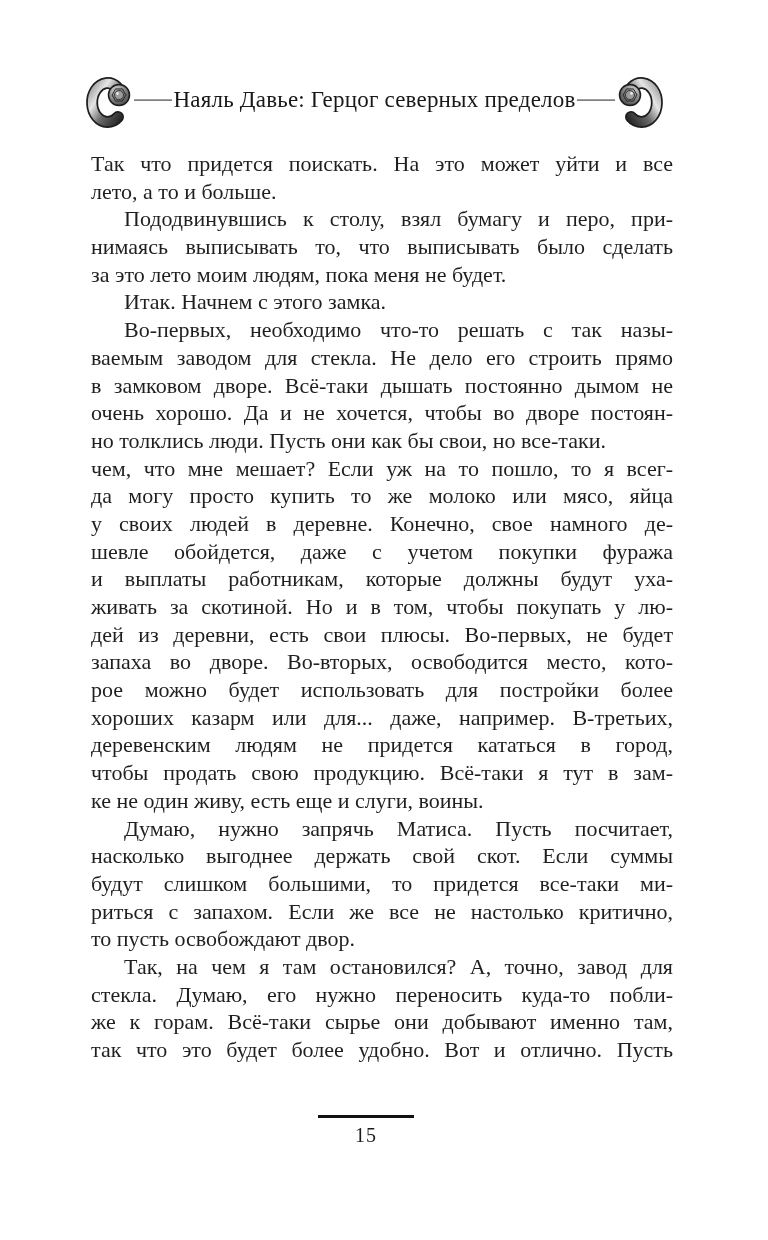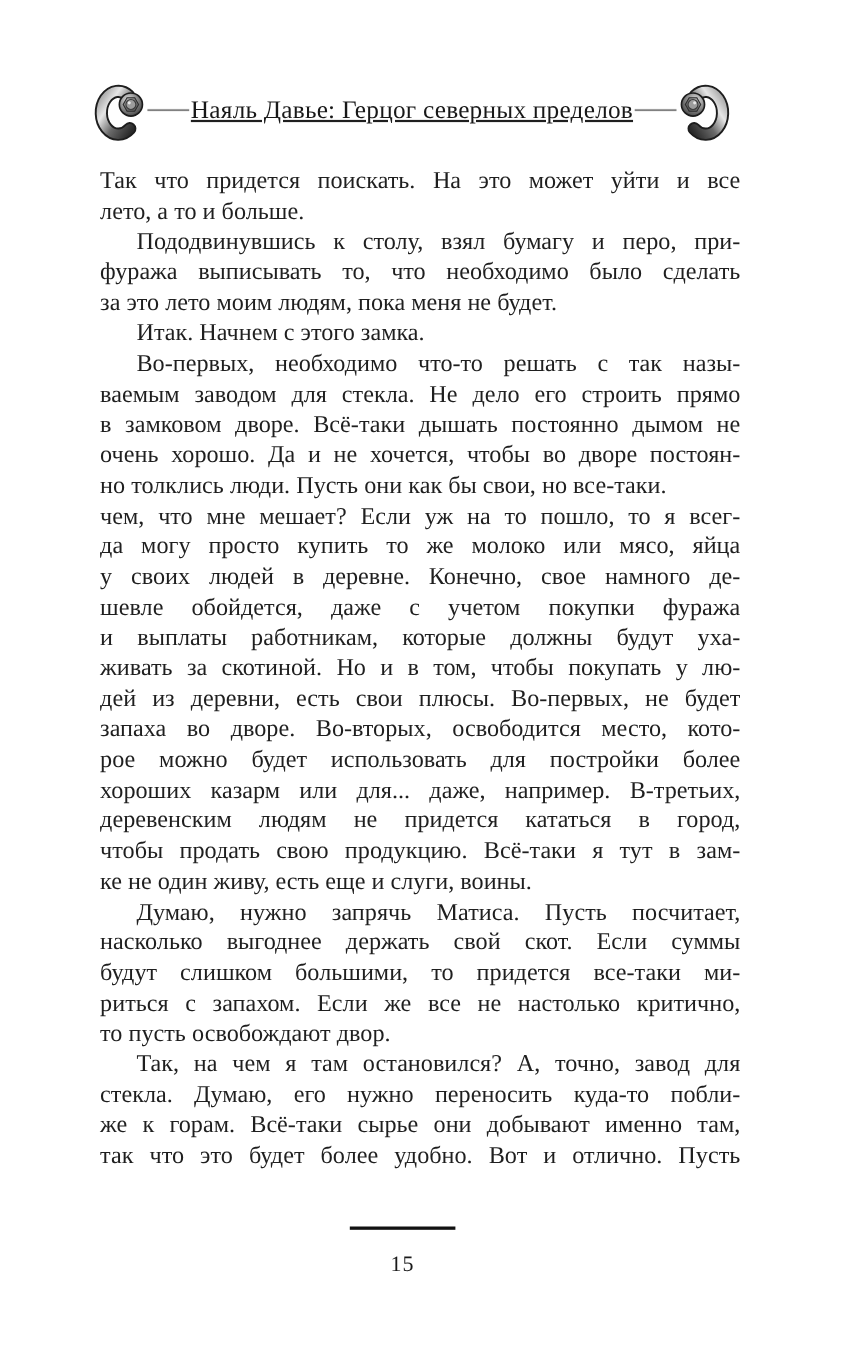--- a/index.html
+++ b/index.html
@@ -16,21 +16,20 @@
   
   .header {
     position: absolute;
     top: 69px; left: 0;
     width: 768px; height: 62px;
     display: flex;
     align-items: center;
     justify-content: center;
     padding-right: 19px;
     box-sizing: border-box;
-    text-decoration: underline;
   }
   .orn { width: 50px; height: 60px; flex: 0 0 auto; }
   .orn.flip { transform: scaleX(-1); }
   .rule {
     width: 38px; height: 2px;
     background: linear-gradient(#b0b0b0, #6f6f6f);
     flex: 0 0 auto;
   }
   .title {
     font-size: 23px;
@@ -63,21 +62,21 @@
     top: 1115px; left: 317px;
     width: 98px;
     text-align: center;
   }
   .footer-rule {
     width: 96px; height: 3px;
     margin: 0 auto;
     background: #111111;
   }
   .page-number {
-    margin-top: 20px;
+    margin-top: 6px;
     font-size: 20px;
     color: #1a1a1a;
     letter-spacing: 1px;
   }
 </style>
 </head>
 <body>
 
 <div class="page">
 
@@ -117,21 +116,21 @@
         <circle cx="35" cy="25" r="4.5" fill="#9c9c9c" stroke="#3c3c3c" stroke-width="1"></circle>
         <circle cx="33.5" cy="23.5" r="1.4" fill="#e8e8e8"></circle>
       </svg>
     </span>
   </div>
 
   <div class="text-block">
       <div class="line just">Так что придется поискать. На это может уйти и все</div>
       <div class="line">лето, а то и больше.</div>
       <div class="line just indent">Пододвинувшись к столу, взял бумагу и перо, при-</div>
-      <div class="line just">фуража выписывать то, что необходимо было сделать</div>
+      <div class="line just">нимаясь выписывать то, что выписывать было сделать</div>
       <div class="line">за это лето моим людям, пока меня не будет.</div>
       <div class="line indent">Итак. Начнем с этого замка.</div>
       <div class="line just indent">Во-первых, необходимо что-то решать с так назы-</div>
       <div class="line just">ваемым заводом для стекла. Не дело его строить прямо</div>
       <div class="line just">в замковом дворе. Всё-таки дышать постоянно дымом не</div>
       <div class="line just">очень хорошо. Да и не хочется, чтобы во дворе постоян-</div>
       <div class="line">но толклись люди. Пусть они как бы свои, но все-таки.</div>
       <div class="line just">чем, что мне мешает? Если уж на то пошло, то я всег-</div>
       <div class="line just">да могу просто купить то же молоко или мясо, яйца</div>
       <div class="line just">у своих людей в деревне. Конечно, свое намного де-</div>

